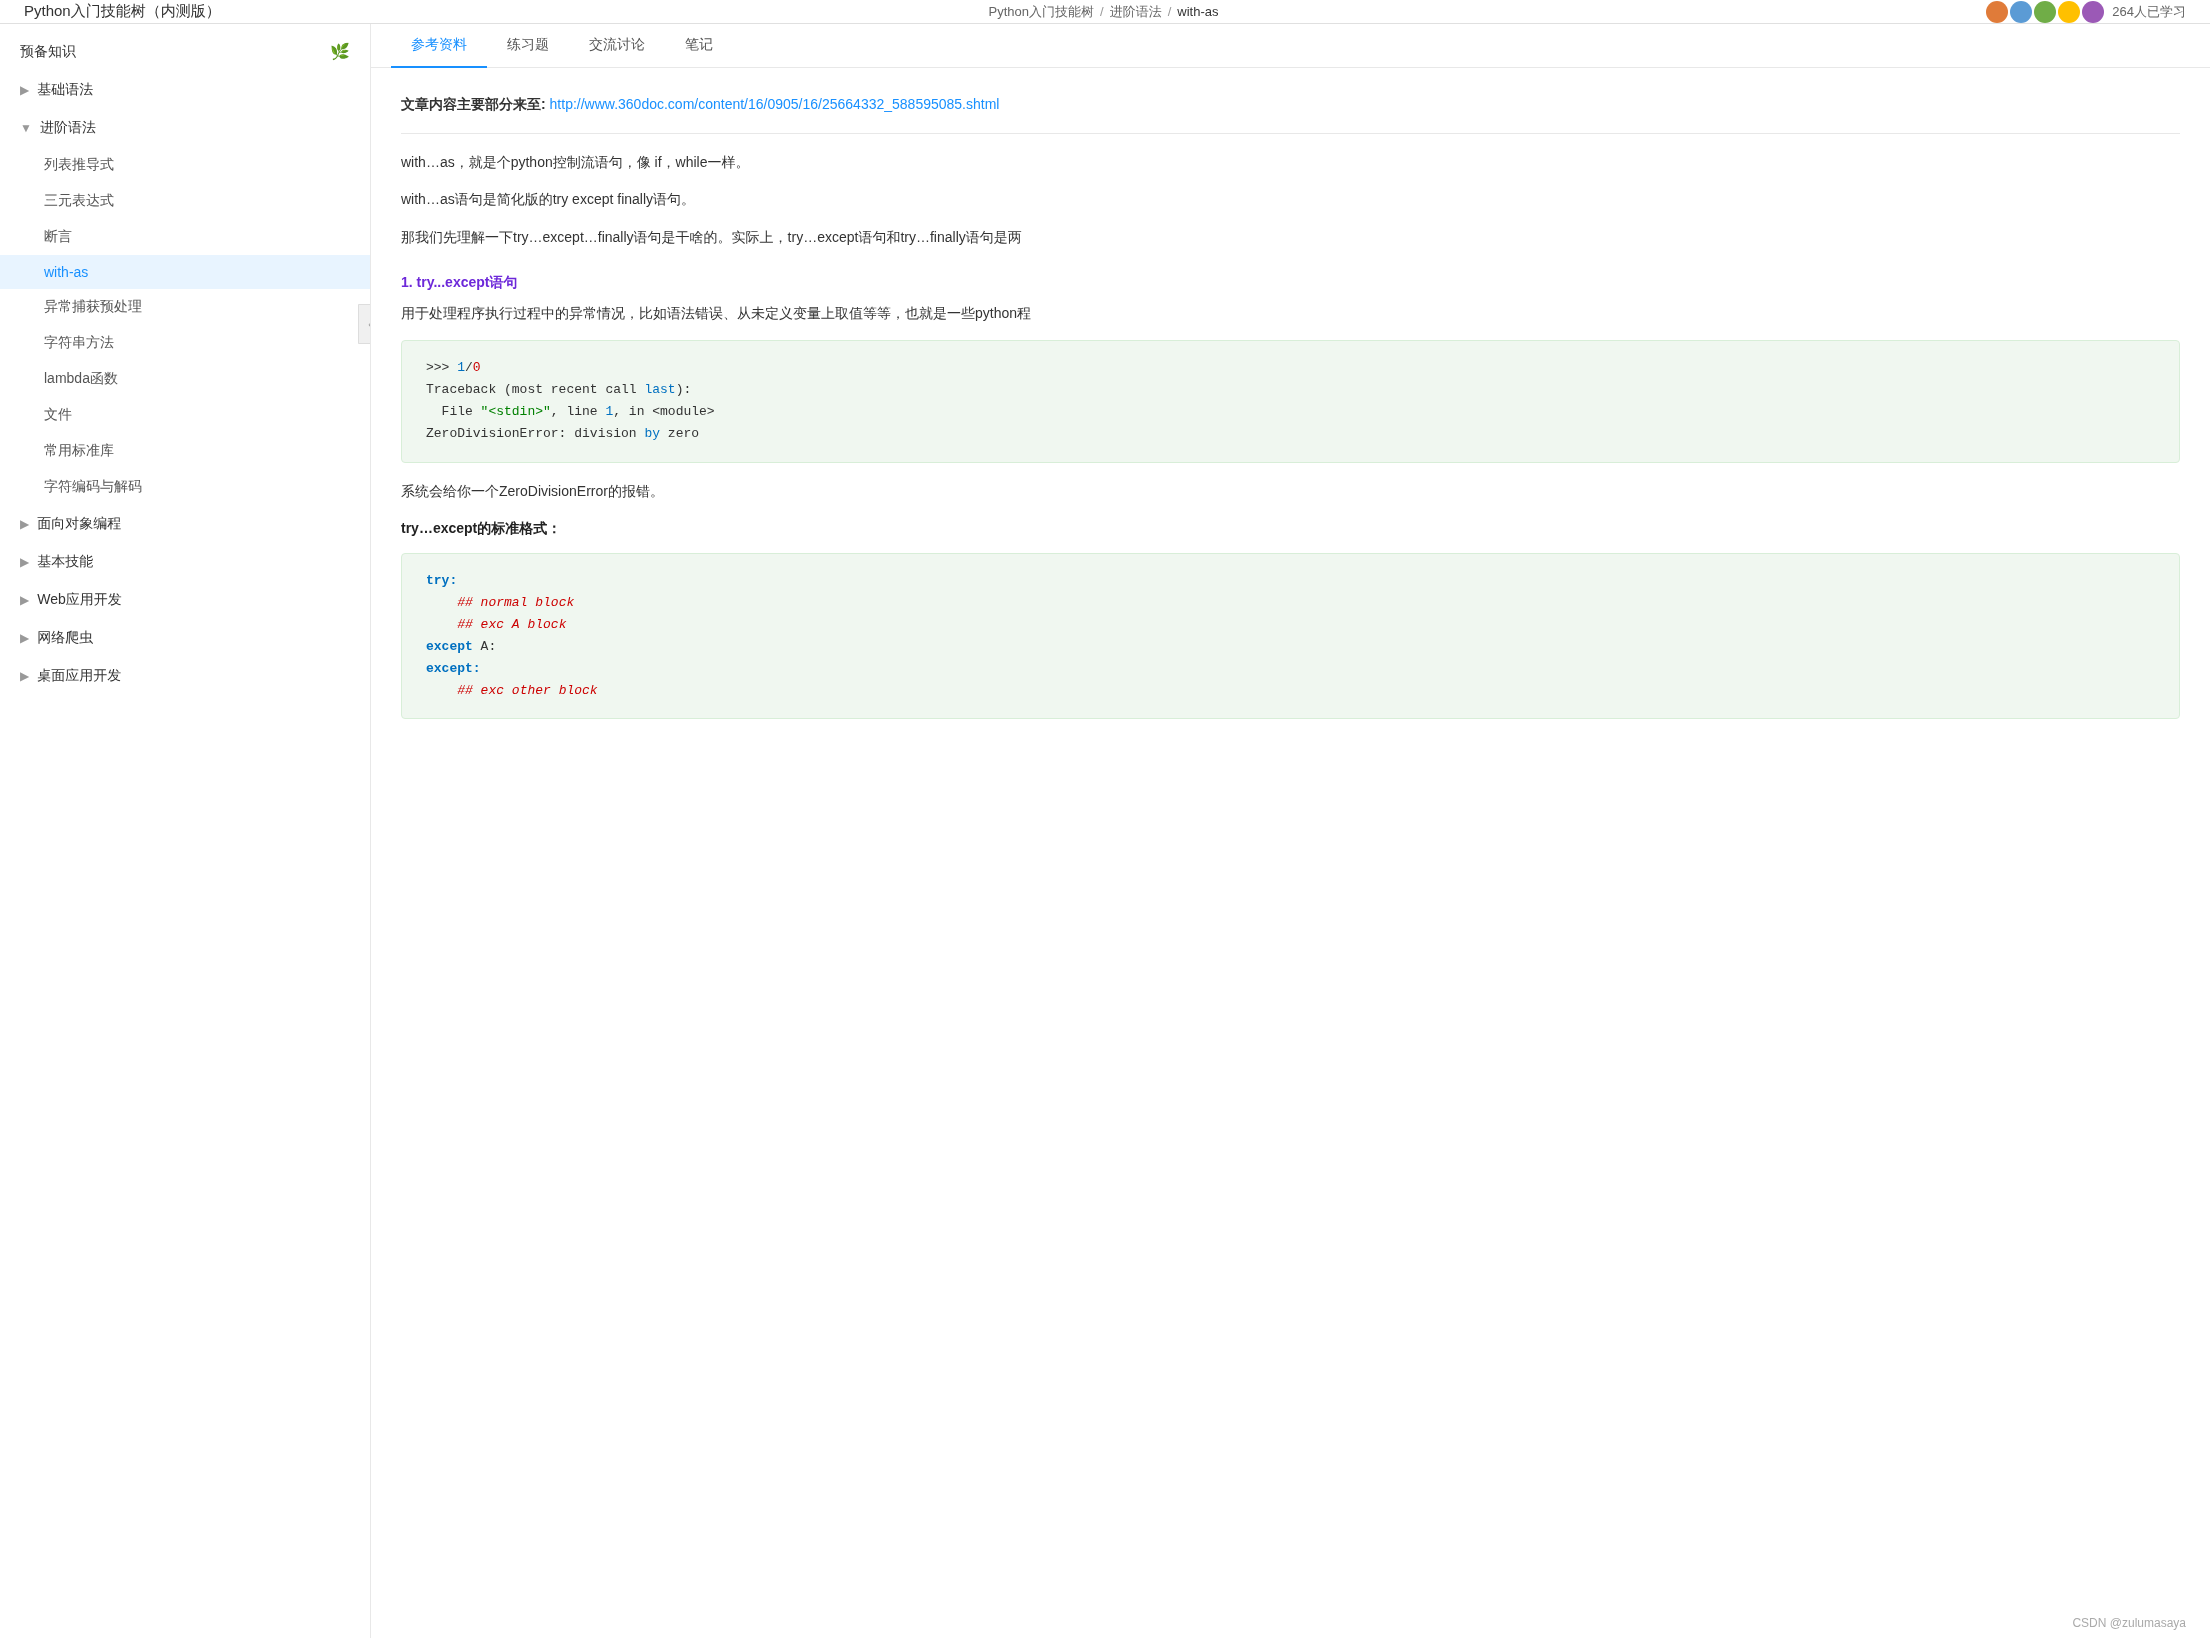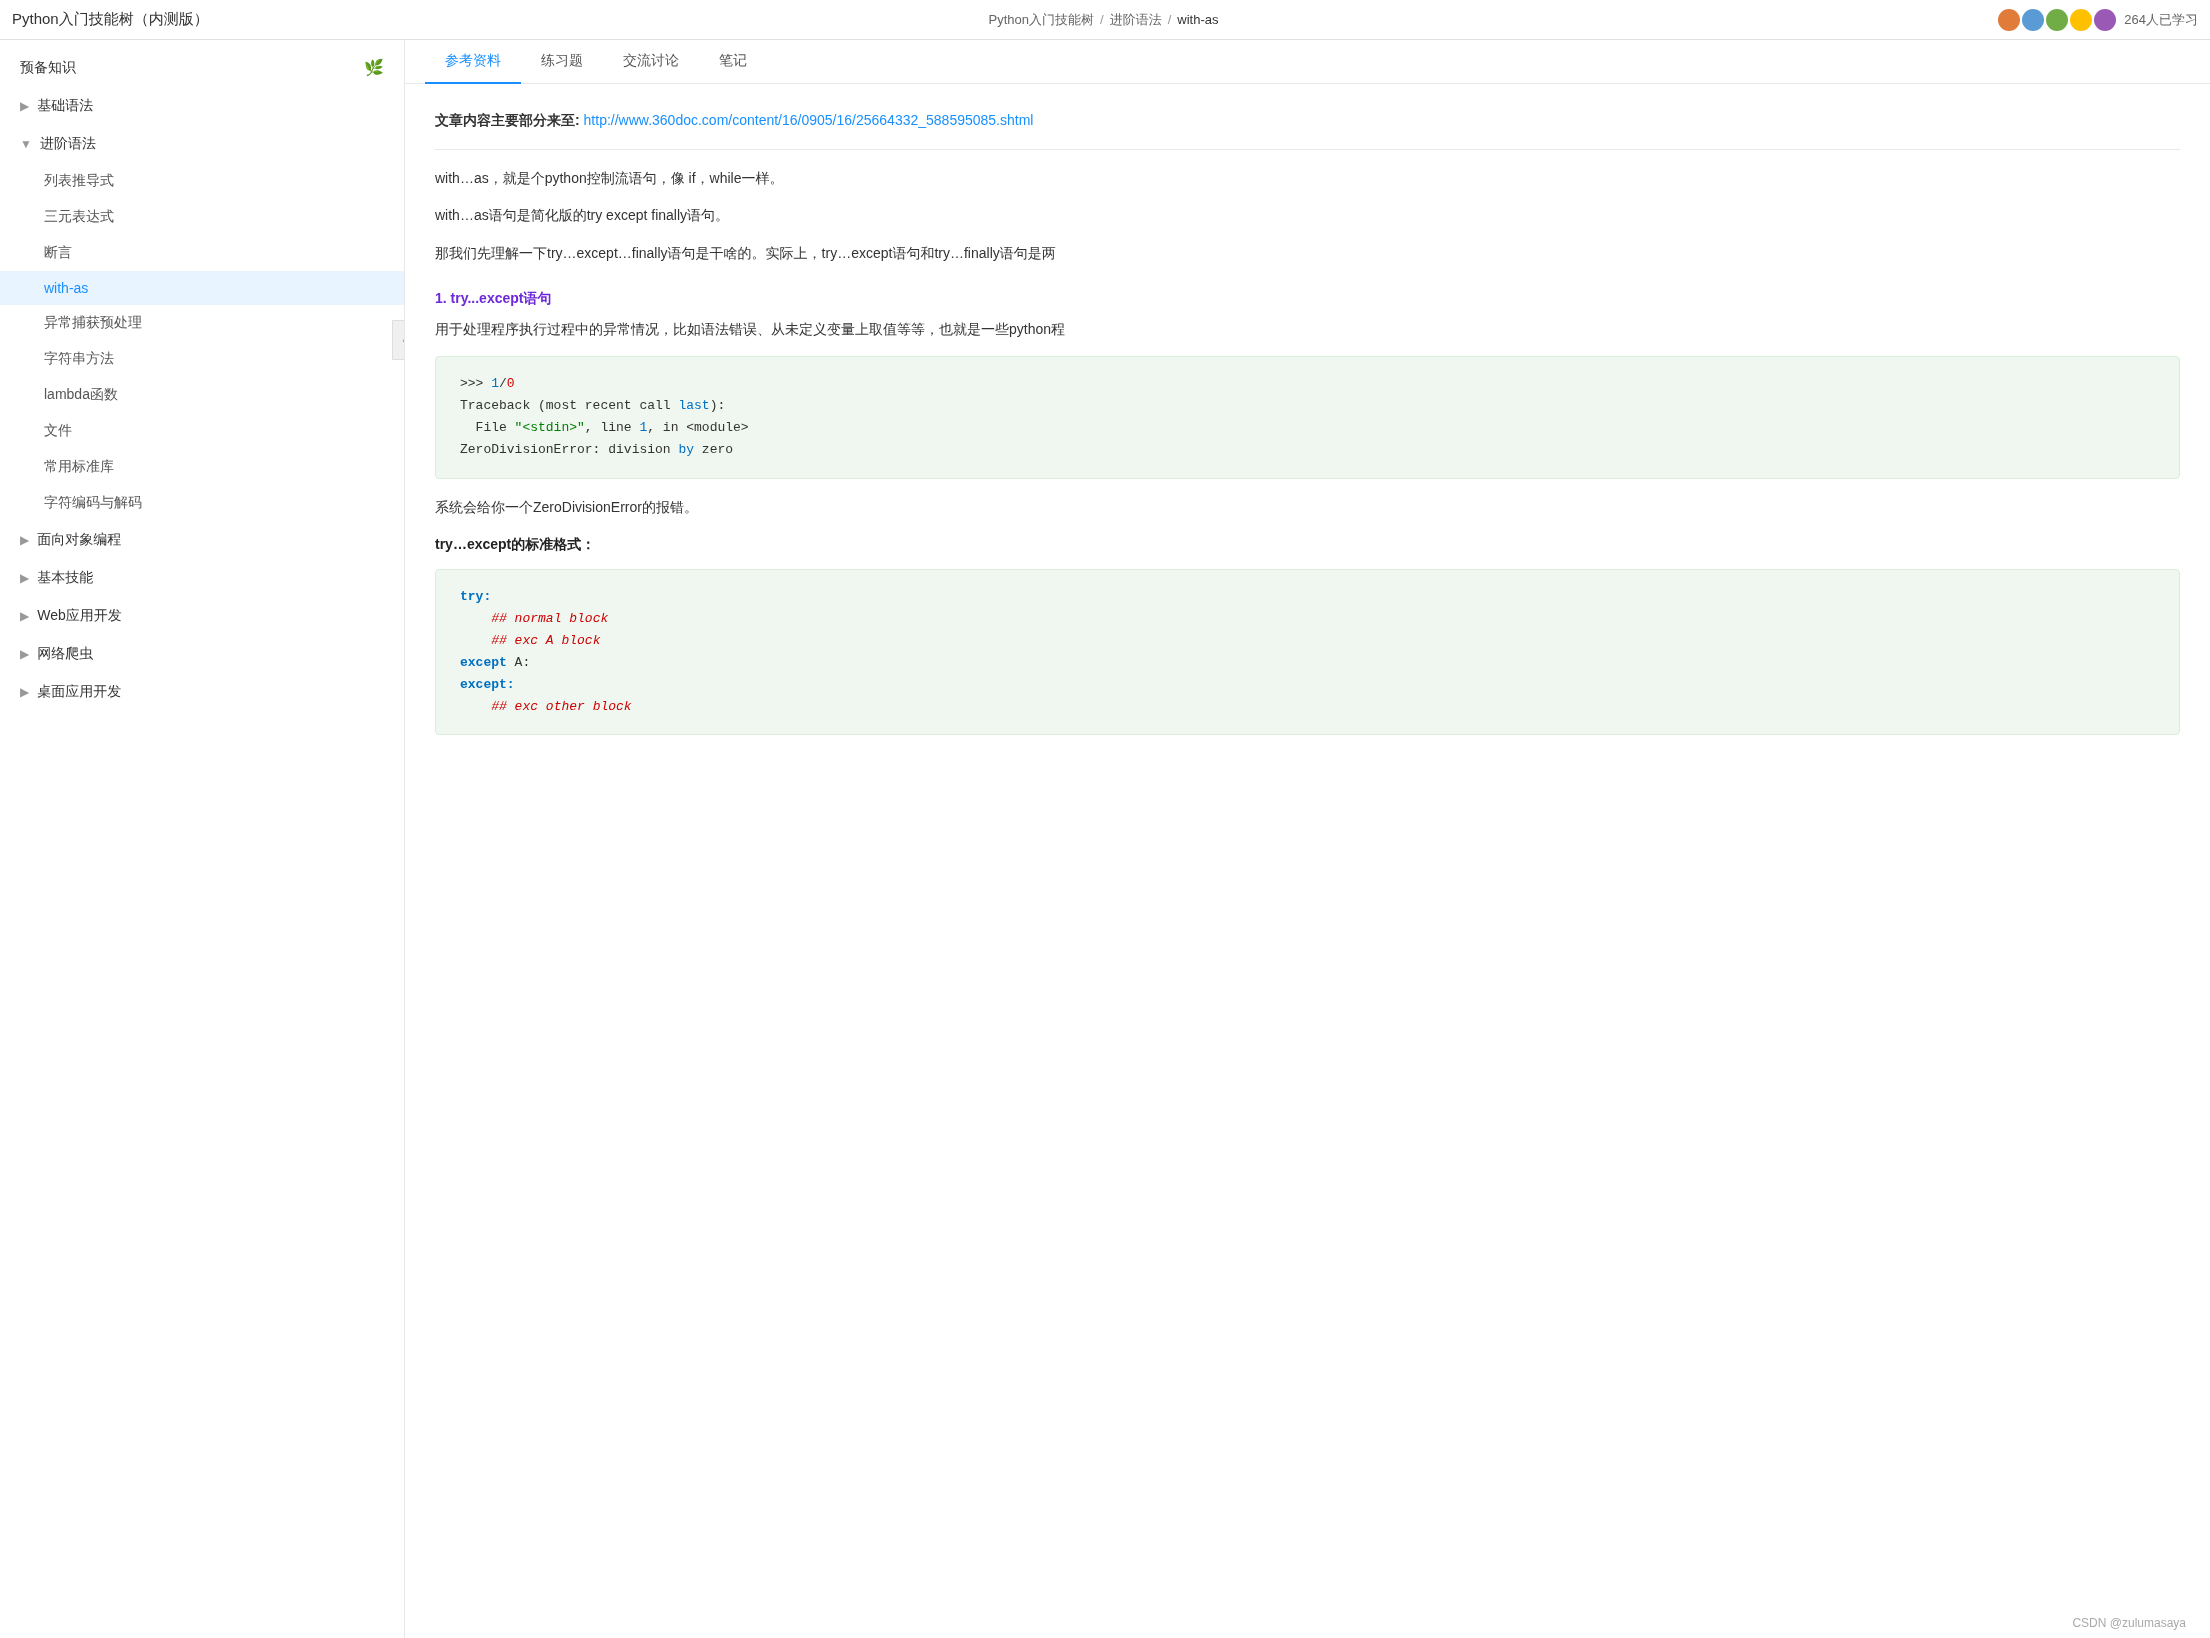--- a/index.html
+++ b/index.html
@@ -1,25 +1,25 @@
 <!DOCTYPE html>
 <html><head>
   <meta charset="utf-8">
   <style>
     * { box-sizing: border-box; margin: 0; padding: 0; }
     body { font-family: "PingFang SC", "Microsoft YaHei", sans-serif; font-size: 14px; color: #333; display: flex; flex-direction: column; height: 100vh; overflow: hidden; }
 
     
     .topbar {
-      height: 40px;
+      height: 24px;
       background: #fff;
       border-bottom: 1px solid #e0e0e0;
       display: flex;
       align-items: center;
-      padding: 0 12px;
+      padding: 0 24px;
       justify-content: space-between;
       flex-shrink: 0;
     }
     .topbar-left {
       font-size: 15px;
       font-weight: 500;
       color: #333;
     }
     .topbar-center {
       display: flex;
@@ -45,21 +45,21 @@
 
     
     .main-layout {
       display: flex;
       flex: 1;
       overflow: hidden;
     }
 
     
     .sidebar {
-      width: 405px;
+      width: 371px;
       background: #fff;
       border-right: 1px solid #e8e8e8;
       overflow-y: auto;
       flex-shrink: 0;
       padding: 8px 0;
     }
     .sidebar-item {
       display: flex;
       align-items: center;
       padding: 10px 20px;

